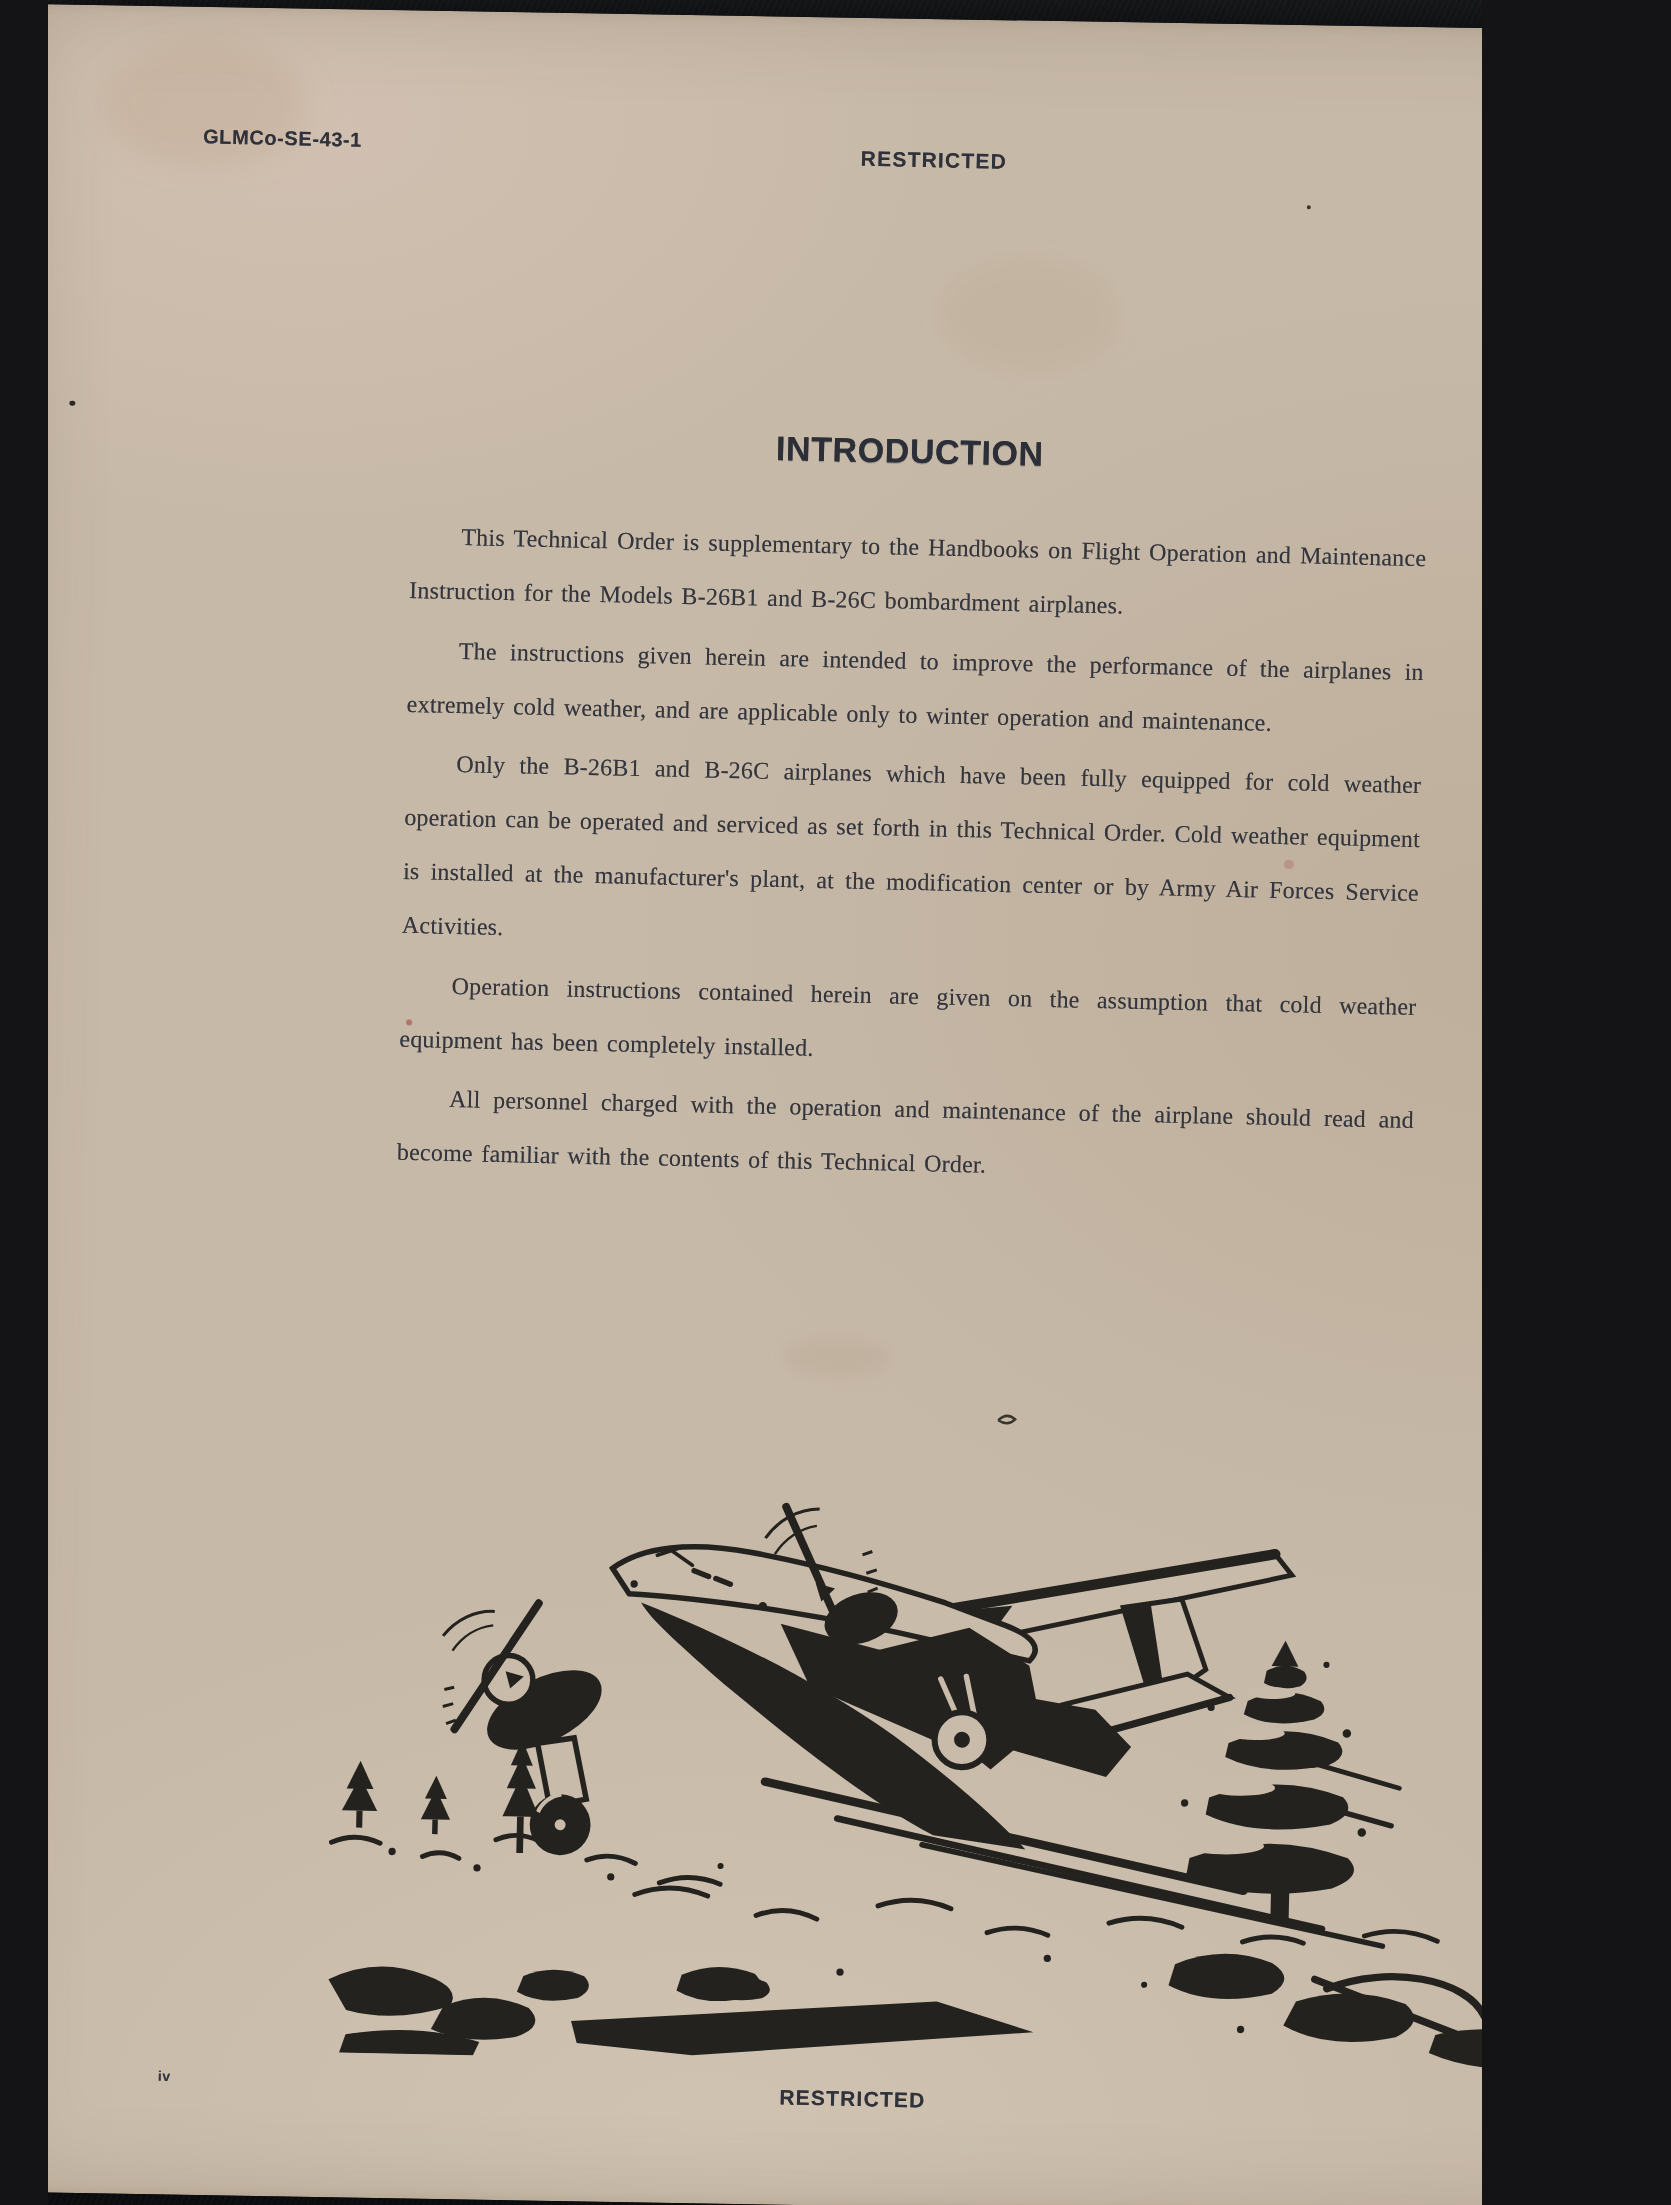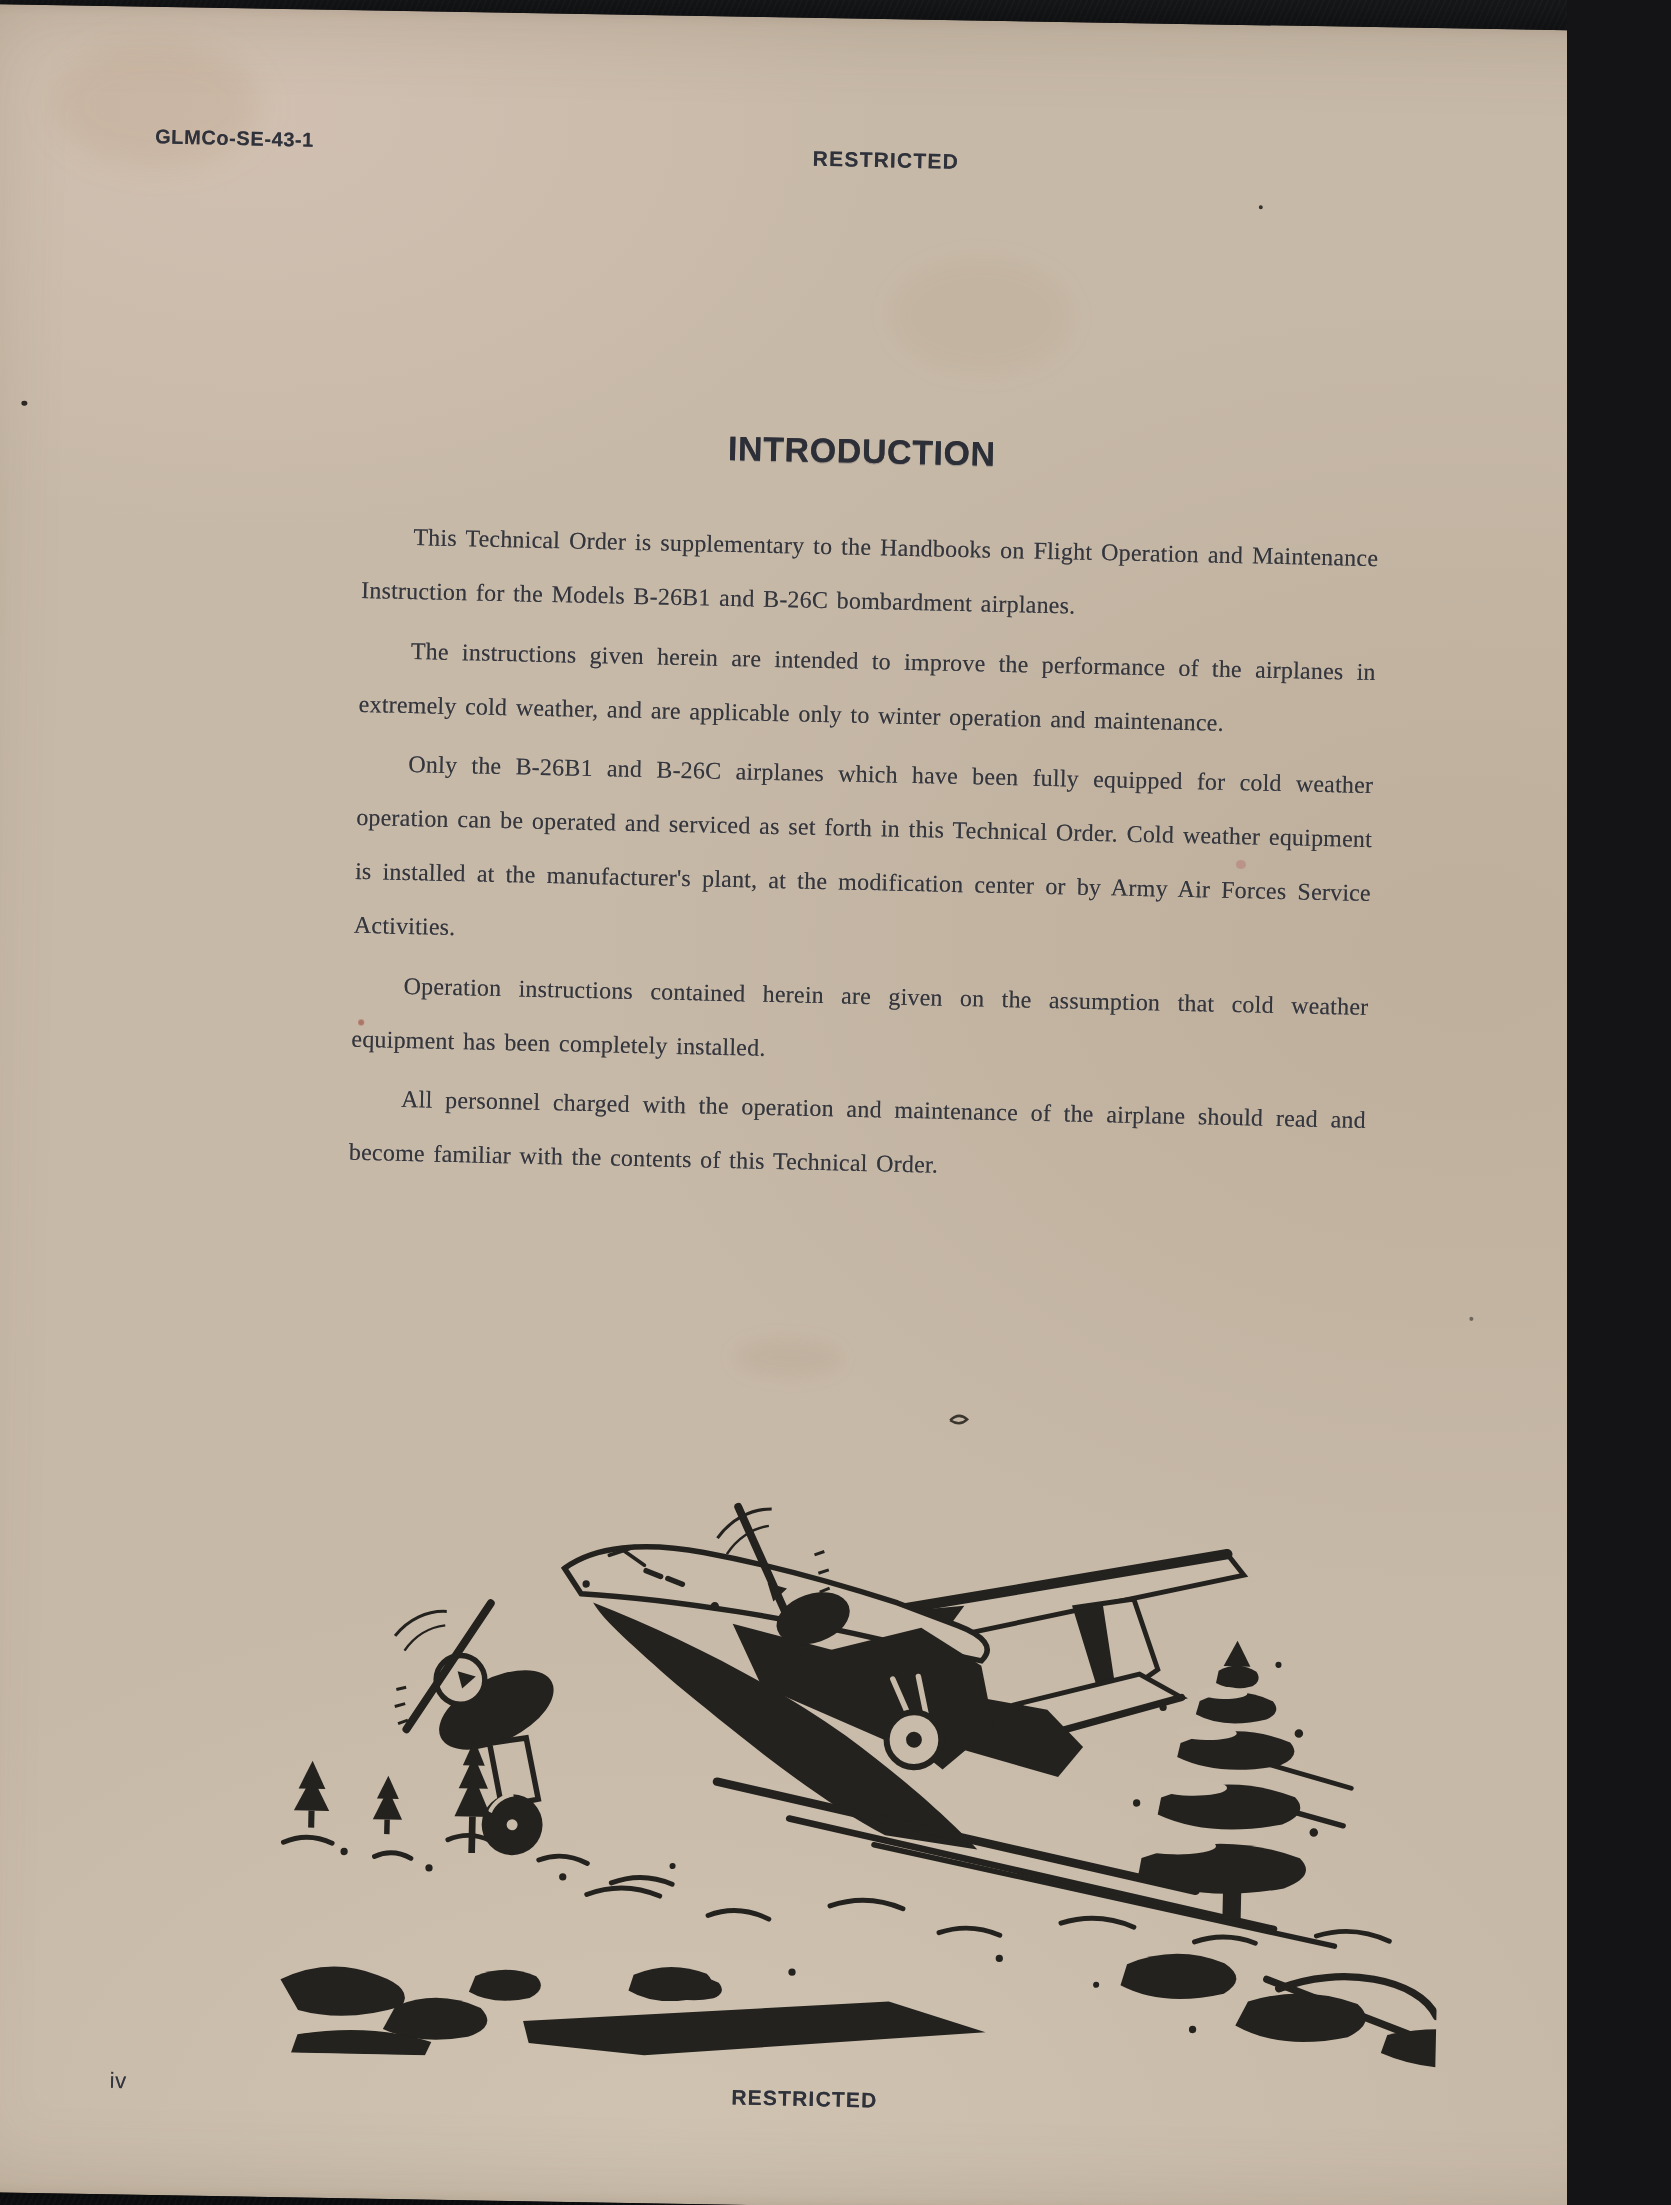--- a/index.html
+++ b/index.html
@@ -1,24 +1,25 @@
 <!DOCTYPE html>
 <html style="font-size:9.7px"><head>
 <meta charset="utf-8">
 <style>
   html,body{margin:0;padding:0;}
   body{
     width:1671px;height:2205px;overflow:hidden;
     background:#141416;
     font-family:"Liberation Sans","DejaVu Sans",sans-serif;
   }
-  #stage{position:relative;width:1567px;height:2205px;overflow:hidden;
+  #stage{position:relative;width:1434px;height:2205px;overflow:hidden;
     background:
       repeating-linear-gradient(115deg, rgba(255,255,255,0.025) 0 1.8px, rgba(0,0,0,0) 1.8px 5.5px),
       linear-gradient(#17181a,#101113);
+    margin-left: 48px;
   }
   
   .page{
     position:absolute;left:-18px;top:3.7px;width:1705px;height:2188px;
     transform:rotate(0.95deg);transform-origin:0 0;
     border-radius:16px 6px 7.3px 6px;
     background:
       radial-gradient(ellipse 1035px 670px at 16% 5%, rgba(219,199,186,0.50), rgba(0,0,0,0) 62%),
       radial-gradient(ellipse 1400px 1035px at 88% 42%, rgba(168,149,124,0.28), rgba(0,0,0,0) 66%),
       radial-gradient(ellipse 1522px 913px at 42% 97%, rgba(220,209,192,0.40), rgba(0,0,0,0) 62%),
@@ -56,21 +57,21 @@
   .body-block{
     position:absolute;left:391px;top:501px;width:1016px;
     font-family:"Liberation Serif","DejaVu Serif",serif;
     font-size:24px;line-height:54px;color:#34363e;
     text-align:justify;letter-spacing:0.2px;word-spacing:2.4px;
     text-shadow:0 0 0.6px rgba(52,54,62,0.55);
   }
   .body-block p{margin:0 0 5.5px 0;text-indent:51px;}
   .page-number{
     position:absolute;left:172px;top:2065px;
-    font-size:22px;font-weight:400;color:#33363e;letter-spacing:0.6px;
+    font-size:14px;font-weight:700;color:#33363e;letter-spacing:0.6px;
     text-shadow:0 0 0.6px rgba(51,54,62,0.6);
   }
   .classification-bottom{
     position:absolute;left:374px;top:2069px;width:986px;text-align:center;
     font-size:21px;font-weight:700;letter-spacing:1.2px;color:#2f323a;
     text-shadow:0 0 0.6px rgba(47,50,58,0.6);
   }
 
   
   .stain{position:absolute;border-radius:50%;pointer-events:none;}

